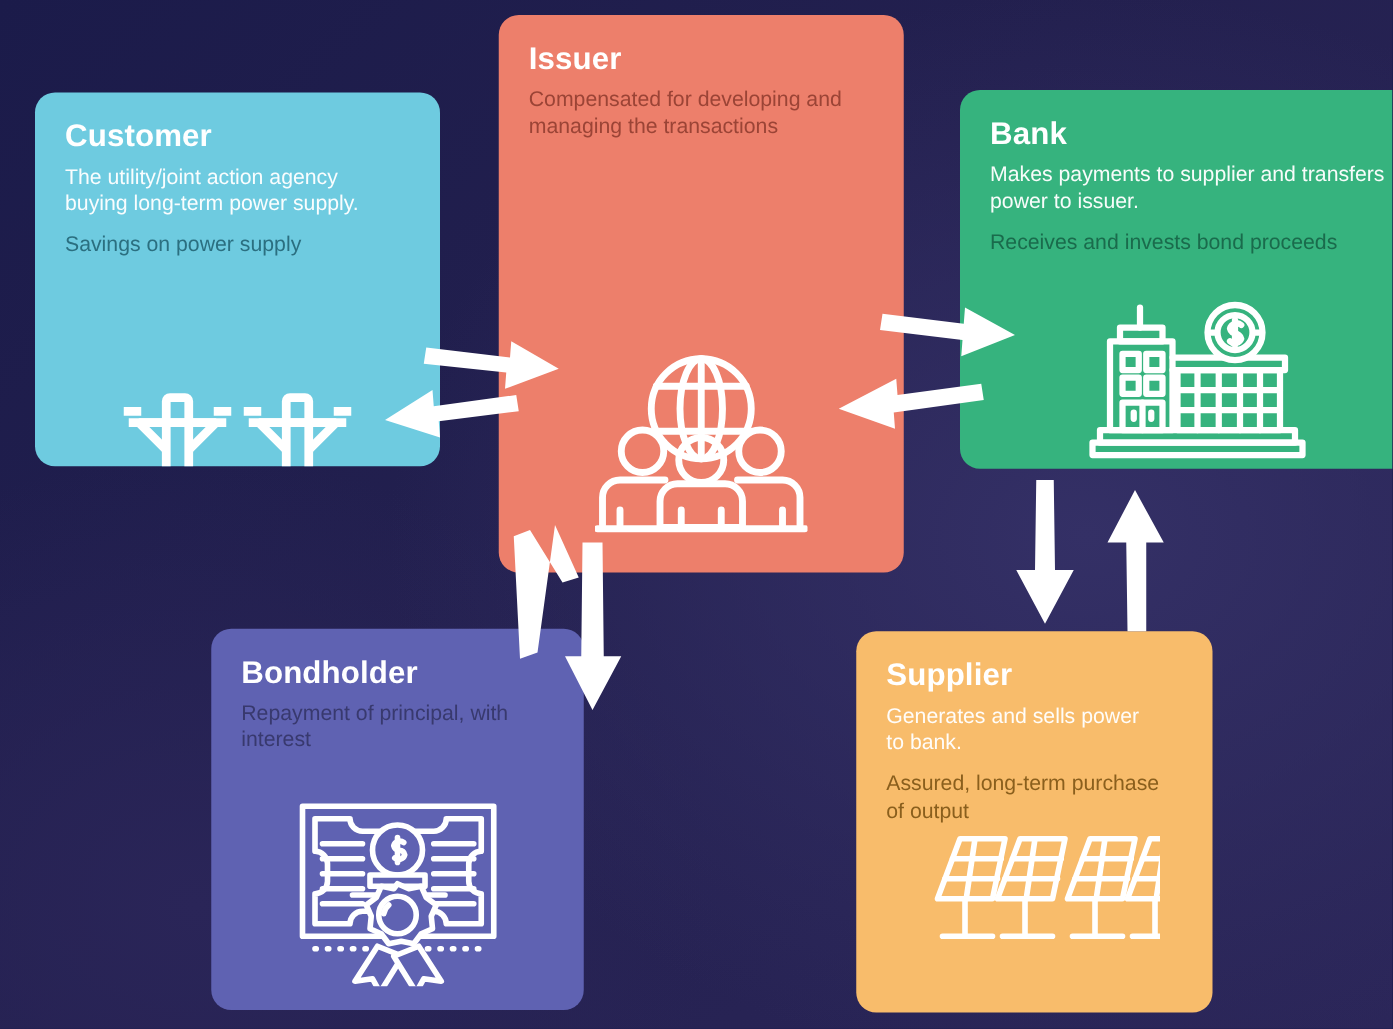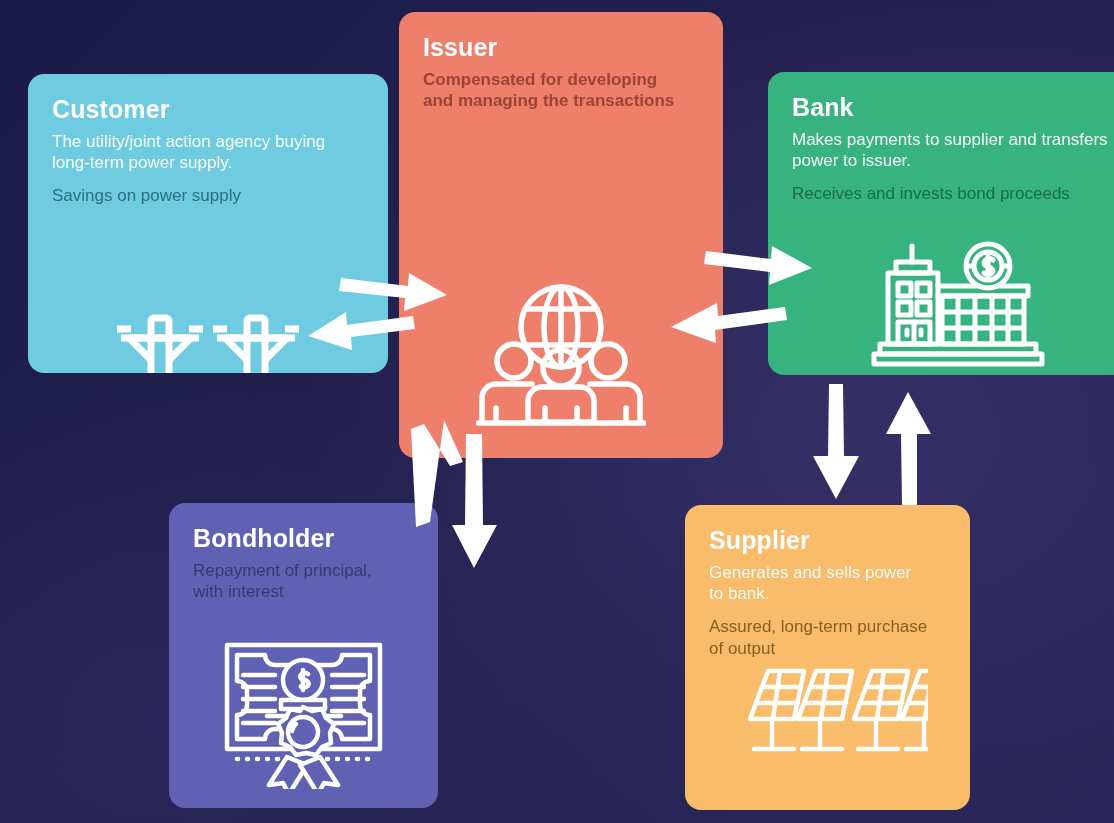--- a/index.html
+++ b/index.html
@@ -42,28 +42,28 @@
     margin: 0 0 12px 0;
     color: rgba(255,255,255,0.96);
   }
   .card-benefit {
     font-size: 17px;
     line-height: 1.26;
     margin: 0;
   }
 
   
-  #card-customer   { left: 28px;  top: 74px;  width: 360px; height: 299px; background: #6ecbe0; }
+  #card-customer   { left: 28px;  top: 74px;  width: 324px; height: 299px; background: #6ecbe0; }
   #card-issuer     { left: 399px; top: 12px;  width: 324px; height: 446px; background: #ed7f6b; }
   #card-bank       { left: 768px; top: 72px;  width: 380px; height: 303px; background: #36b37e; }
-  #card-bondholder { left: 169px; top: 503px; width: 269px; height: 305px; background: #5f62b2; }
+  #card-bondholder { left: 169px; top: 503px; width: 298px; height: 305px; background: #5f62b2; }
   #card-supplier   { left: 685px; top: 505px; width: 285px; height: 305px; background: #f8bc6b; }
 
   #card-customer   .card-benefit { color: #2b6f80; }
-  #card-issuer     .card-benefit { color: #9b4436; font-weight: bold; }
+  #card-issuer     .card-benefit { color: #9b4436; }
   #card-bank       .card-benefit { color: #1a6b4c; }
   #card-bondholder .card-benefit { color: #38396e; }
   #card-supplier   .card-benefit { color: #8a5f1d; }
 
   .card-icon {
     position: absolute;
     left: 0;
     right: 0;
     display: flex;
     justify-content: center;

